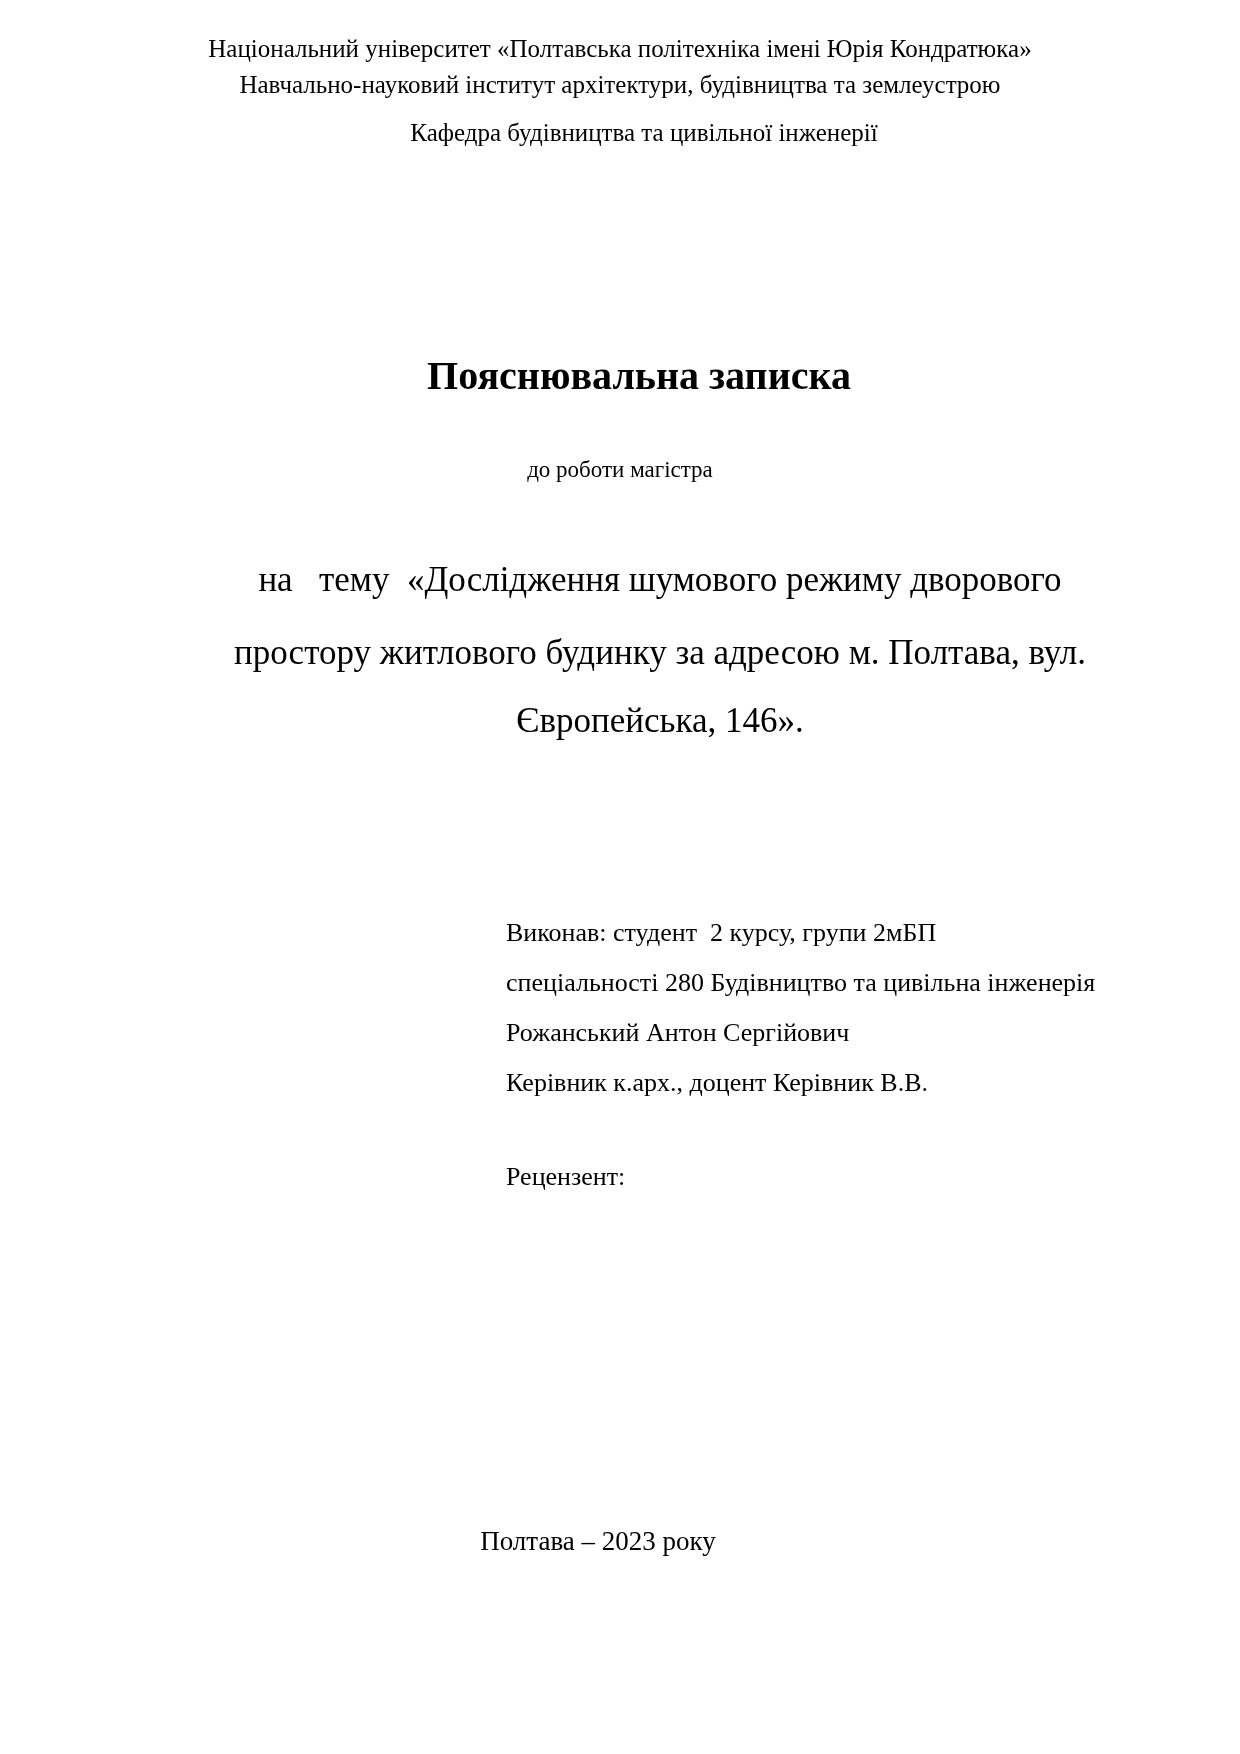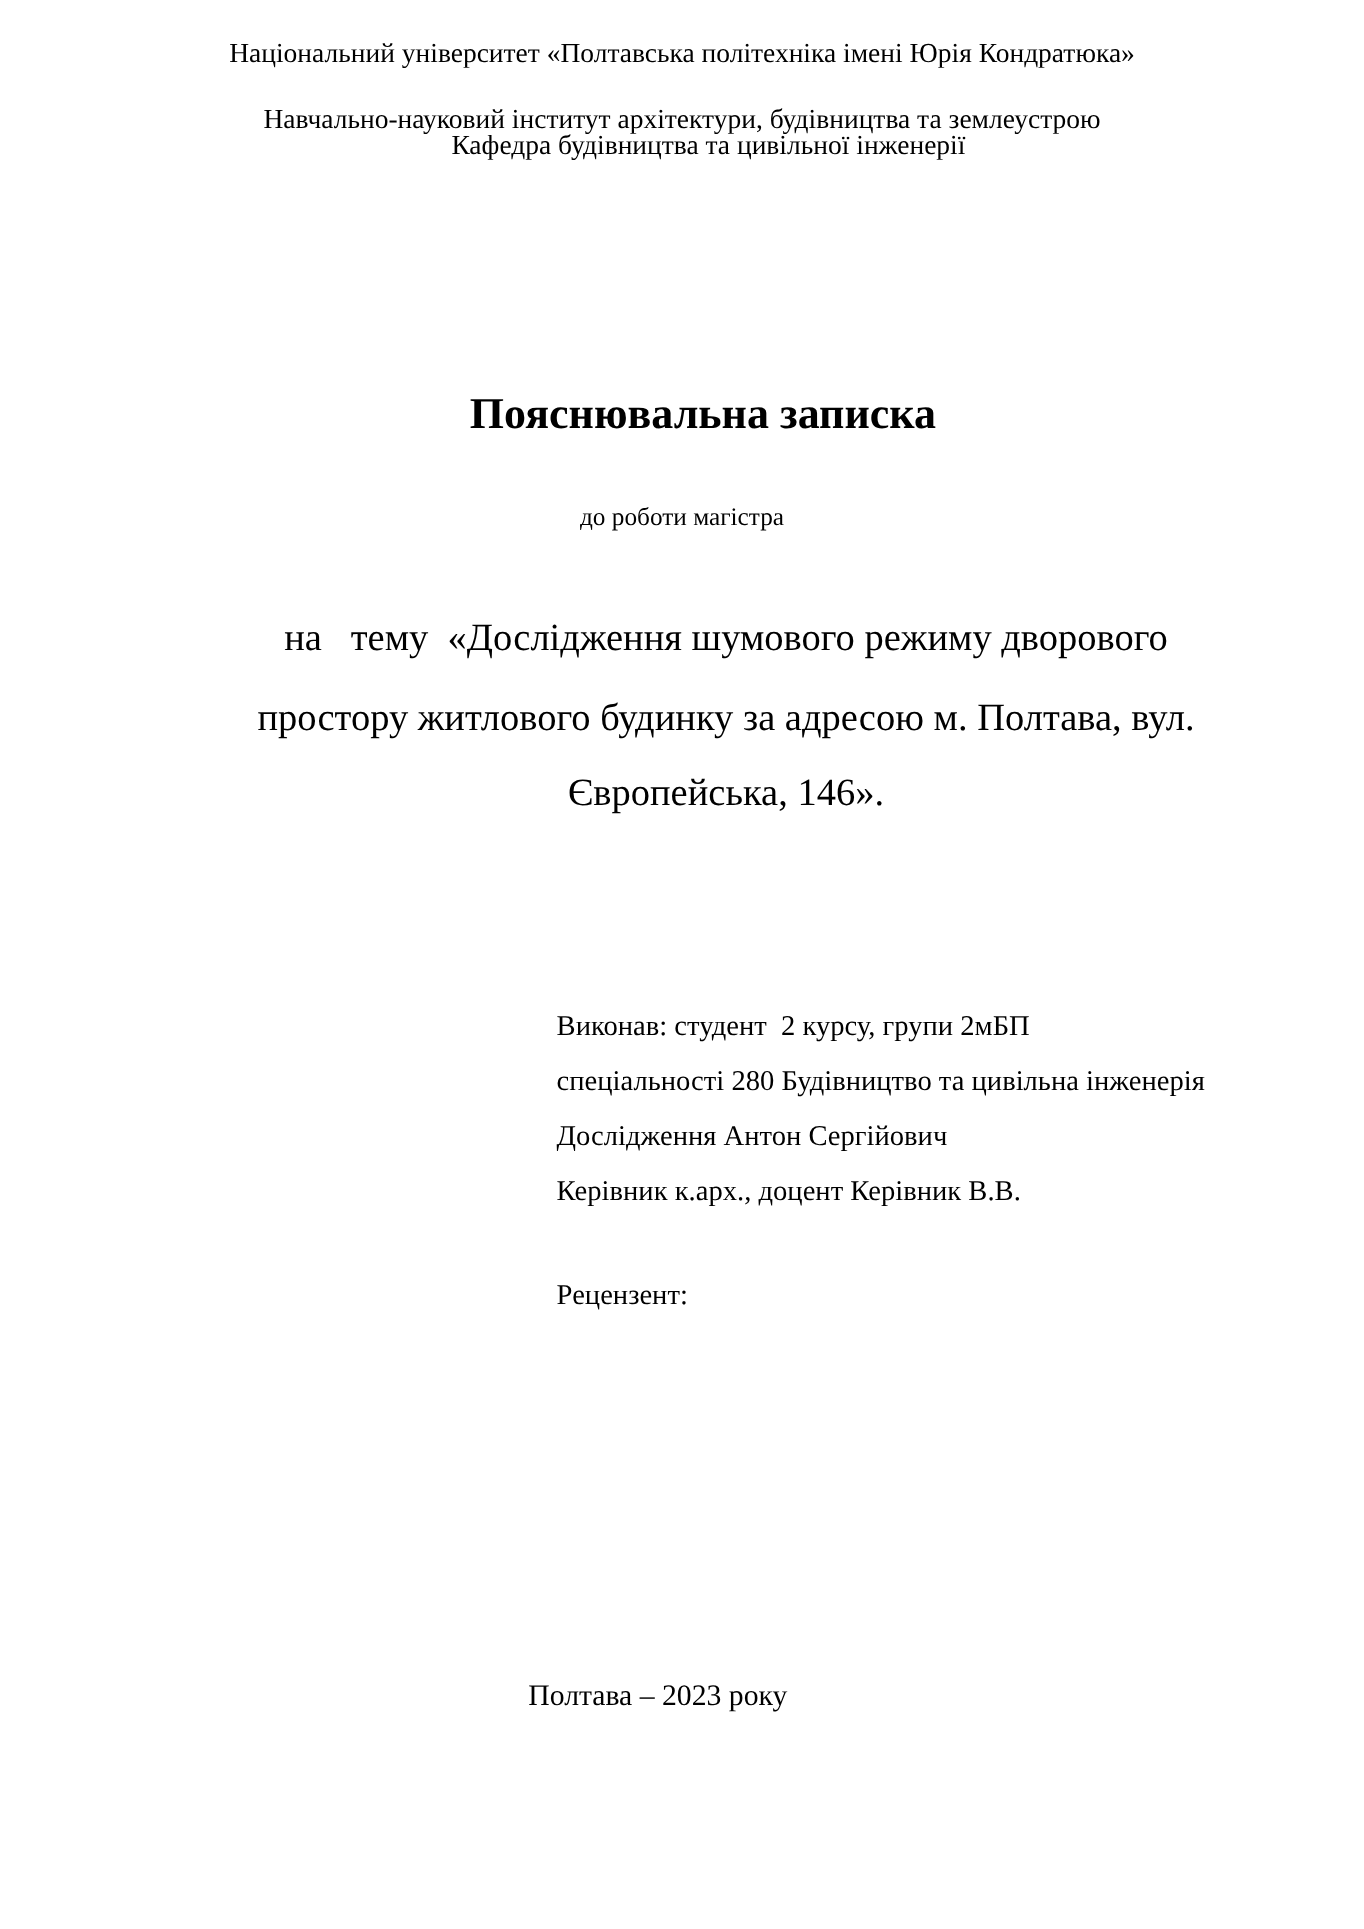--- a/index.html
+++ b/index.html
@@ -49,36 +49,36 @@
     .footer {
       font-size: 27px;
     }
   </style>
 </head>
 <body>
 
 <div>
 
   <div class="line center hdr" style="top:36px;">Національний університет «Полтавська політехніка імені Юрія Кондратюка»</div>
-  <div class="line center hdr" style="top:96px;font-family:Liberation Serif, serif;">Навчально-науковий інститут архітектури, будівництва та землеустрою</div>
+  <div class="line center hdr" style="top:72px;font-family:Liberation Serif, serif;">Навчально-науковий інститут архітектури, будівництва та землеустрою</div>
   <div class="line center hdr" style="top:120px;padding-left:24px;">Кафедра будівництва та цивільної інженерії</div>
 
   <div class="line center title" style="top:356px;">Пояснювальна записка</div>
 
   <div class="line center subtitle" style="top:458px;text-align:center;">до роботи магістра</div>
 
   <div>
     <div class="line theme" style="top:562px;">на   тему  «Дослідження шумового режиму дворового</div>
     <div class="line theme" style="top:635px;">простору житлового будинку за адресою м. Полтава, вул.</div>
     <div class="line theme" style="top:703px;">Європейська, 146».</div>
   </div>
 
   <div>
     <div class="line info" style="top:920px;">Виконав: студент  2 курсу, групи 2мБП</div>
     <div class="line info" style="top:970px;">спеціальності 280 Будівництво та цивільна інженерія</div>
-    <div class="line info" style="top:1020px;">Дослідження Антон Сергійович</div>
+    <div class="line info" style="top:1020px;">Рожанський Антон Сергійович</div>
     <div class="line info" style="top:1070px;">Керівник к.арх., доцент Керівник В.В.</div>
     <div class="line info" style="top:1120px;margin-top:44px;">Рецензент:</div>
   </div>
 
   <div class="line center footer" style="top:1528px; left:-22px;">Полтава – 2023 року</div>
 
 </div>
 
 </body></html>

